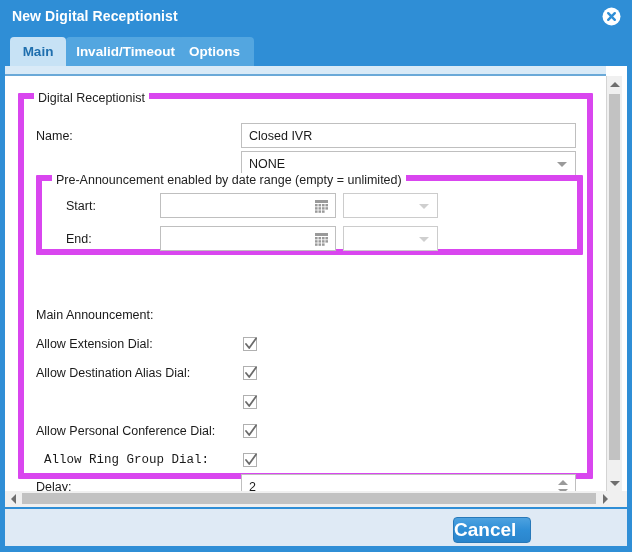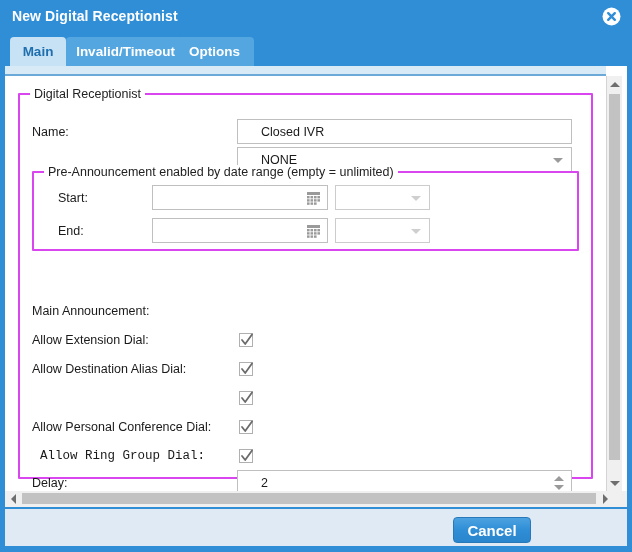--- a/index.html
+++ b/index.html
@@ -99,21 +99,21 @@
     position: absolute;
     left: 5px; top: 76px;
     width: 601px; height: 415px;
     background: #ffffff;
     overflow: hidden;
   }
 
   
   .fieldset {
     position: absolute;
-    border: 2px solid #d946ef;
+    border: 6px solid #d946ef;
     box-sizing: border-box;
     border-radius: 1px;
     text-align: center;
   }
   .fieldset-legend {
     position: absolute;
     top: -8px; left: 10px;
     background: #ffffff;
     padding: 0 4px;
     font-size: 12.5px;
@@ -134,21 +134,21 @@
   
   .input {
     position: absolute;
     box-sizing: border-box;
     border: 1px solid #bfbfbf;
     background: #ffffff;
     font-size: 12.5px;
     color: #1a1a1a;
     display: flex;
     align-items: center;
-    padding: 0 23px;
+    padding: 0 7px;
     height: 25px;
   }
   .input.select .caret {
     position: absolute;
     right: 8px; top: 50%;
     margin-top: -2px;
     width: 0; height: 0;
     border-left: 5px solid transparent;
     border-right: 5px solid transparent;
     border-top: 5px solid #9a9a9a;
@@ -279,25 +279,24 @@
   }
   .btn-action {
     position: absolute;
     top: 8px;
     height: 26px;
     box-sizing: border-box;
     border: 1px solid #2879b9;
     border-radius: 4px;
     background: linear-gradient(to bottom, #4da2e0 0%, #2f8ed6 50%, #2a85cc 100%);
     color: #ffffff;
-    font-size: 15px;
+    font-size: 19px;
     font-weight: bold;
     display: flex;
     align-items: center;
-    justify-content: center;
     cursor: pointer;
   }
   #btn-cancel { right: 96px; width: 78px; }
   #btn-apply  { right: 8px;  width: 78px; }
 </style>
 </head>
 <body>
 
 <div id="window">
 

